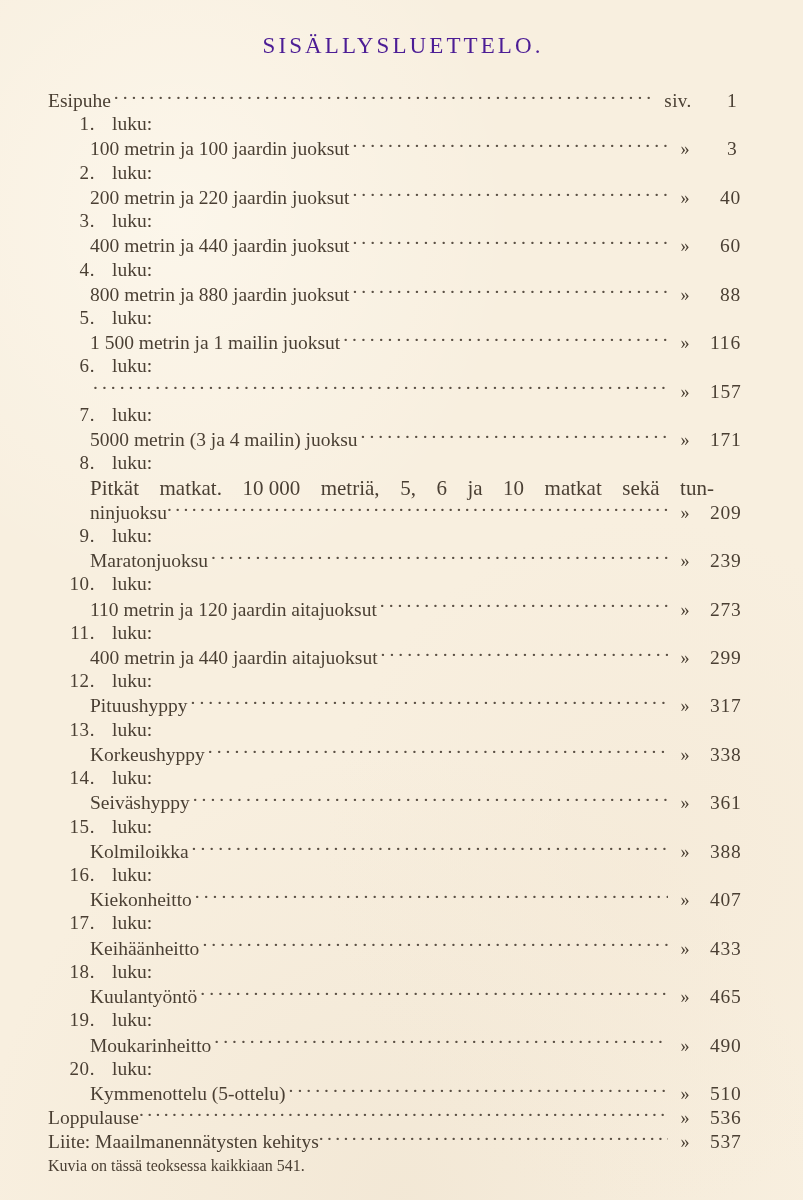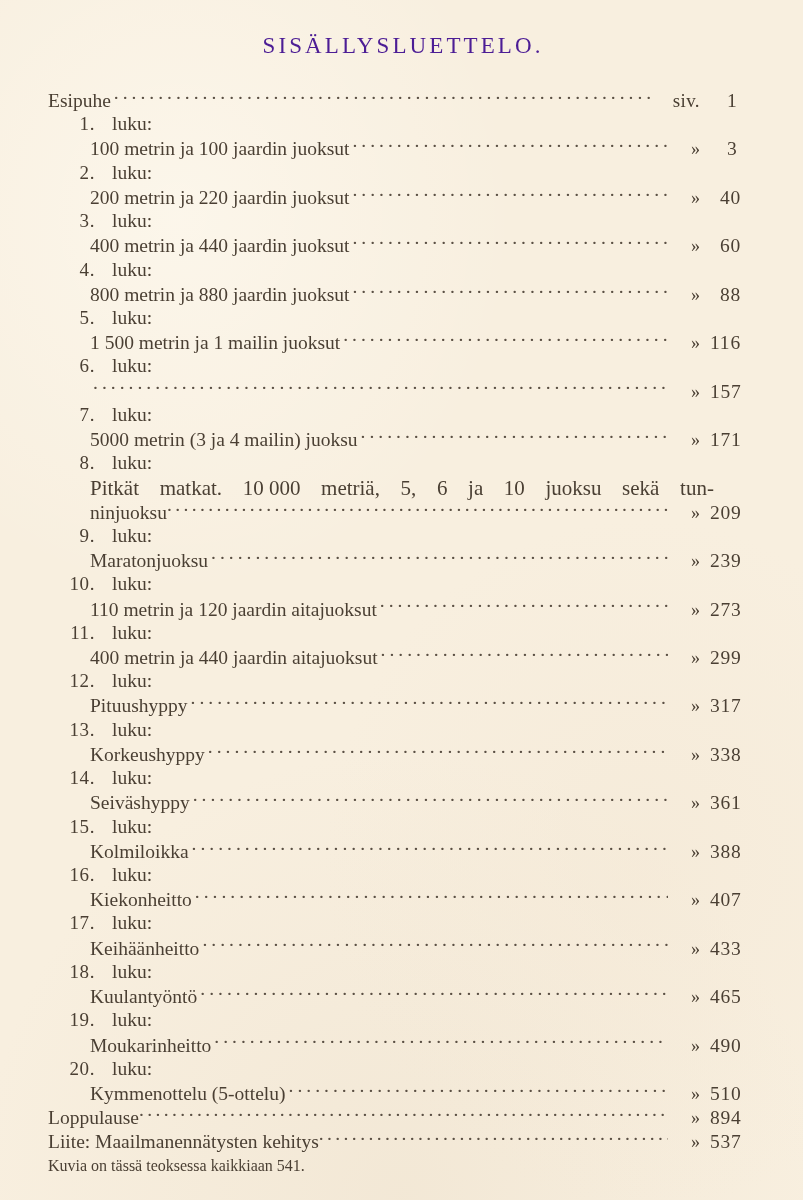--- a/index.html
+++ b/index.html
@@ -110,21 +110,21 @@
     position: absolute;
     bottom: 2px;
     left: 0;
     white-space: nowrap;
   }
   .entry .leader.tight { margin-left: 0px; }
   .entry .leader.tight::before { letter-spacing: 3.4px; }
 
   .entry .marker {
     width: 30px;
-    text-align: right;
+    text-align: center;
     flex: 0 0 30px;
     font-size: 18px;
   }
   .entry .marker.wide {
     width: 44px;
     flex: 0 0 44px;
     font-size: 19px;
     letter-spacing: 0.4px;
   }
   .entry .pageno {
@@ -251,21 +251,21 @@
       <div class="line wrapline">
         <span class="spread">
           <span>Pitkät</span>
           <span>matkat.</span>
           <span>10 000</span>
           <span>metriä,</span>
           <span>5,</span>
           <span>6</span>
           <span>ja</span>
           <span>10</span>
-          <span>juoksu</span>
+          <span>matkat</span>
           <span>sekä</span>
           <span>tun-</span>
         </span>
       </div>
       <div class="line entry">
         <span class="label">ninjuoksu</span>
         <span class="leader tight"></span>
         <span class="marker">»</span>
         <span class="pageno n3">209</span>
       </div>
@@ -386,21 +386,21 @@
       <div class="line entry">
         <span class="label">Kymmenottelu (5-ottelu)</span>
         <span class="leader"></span>
         <span class="marker">»</span>
         <span class="pageno n3">510</span>
       </div>
       <div class="line entry flush">
         <span class="label">Loppulause</span>
         <span class="leader tight"></span>
         <span class="marker">»</span>
-        <span class="pageno n3">894</span>
+        <span class="pageno n3">536</span>
       </div>
       <div class="line entry flush">
         <span class="label">Liite:  Maailmanennätysten kehitys</span>
         <span class="leader tight"></span>
         <span class="marker">»</span>
         <span class="pageno n3">537</span>
       </div>
       <div class="line plain">Kuvia on tässä teoksessa kaikkiaan 541.</div>
     </div>
 

